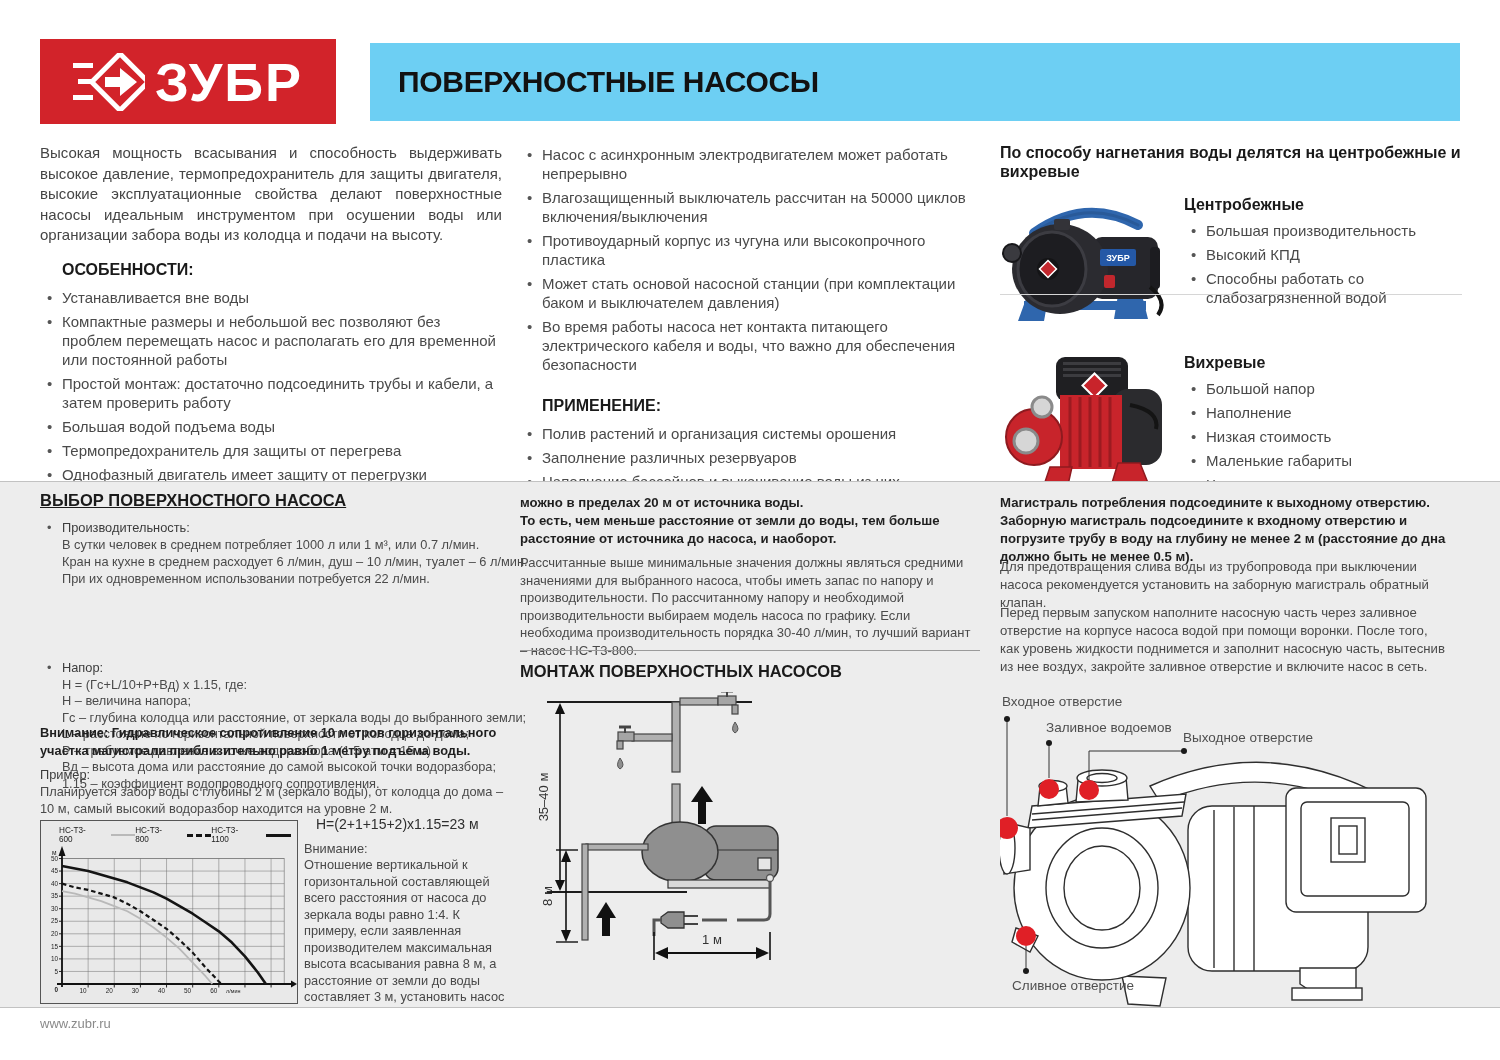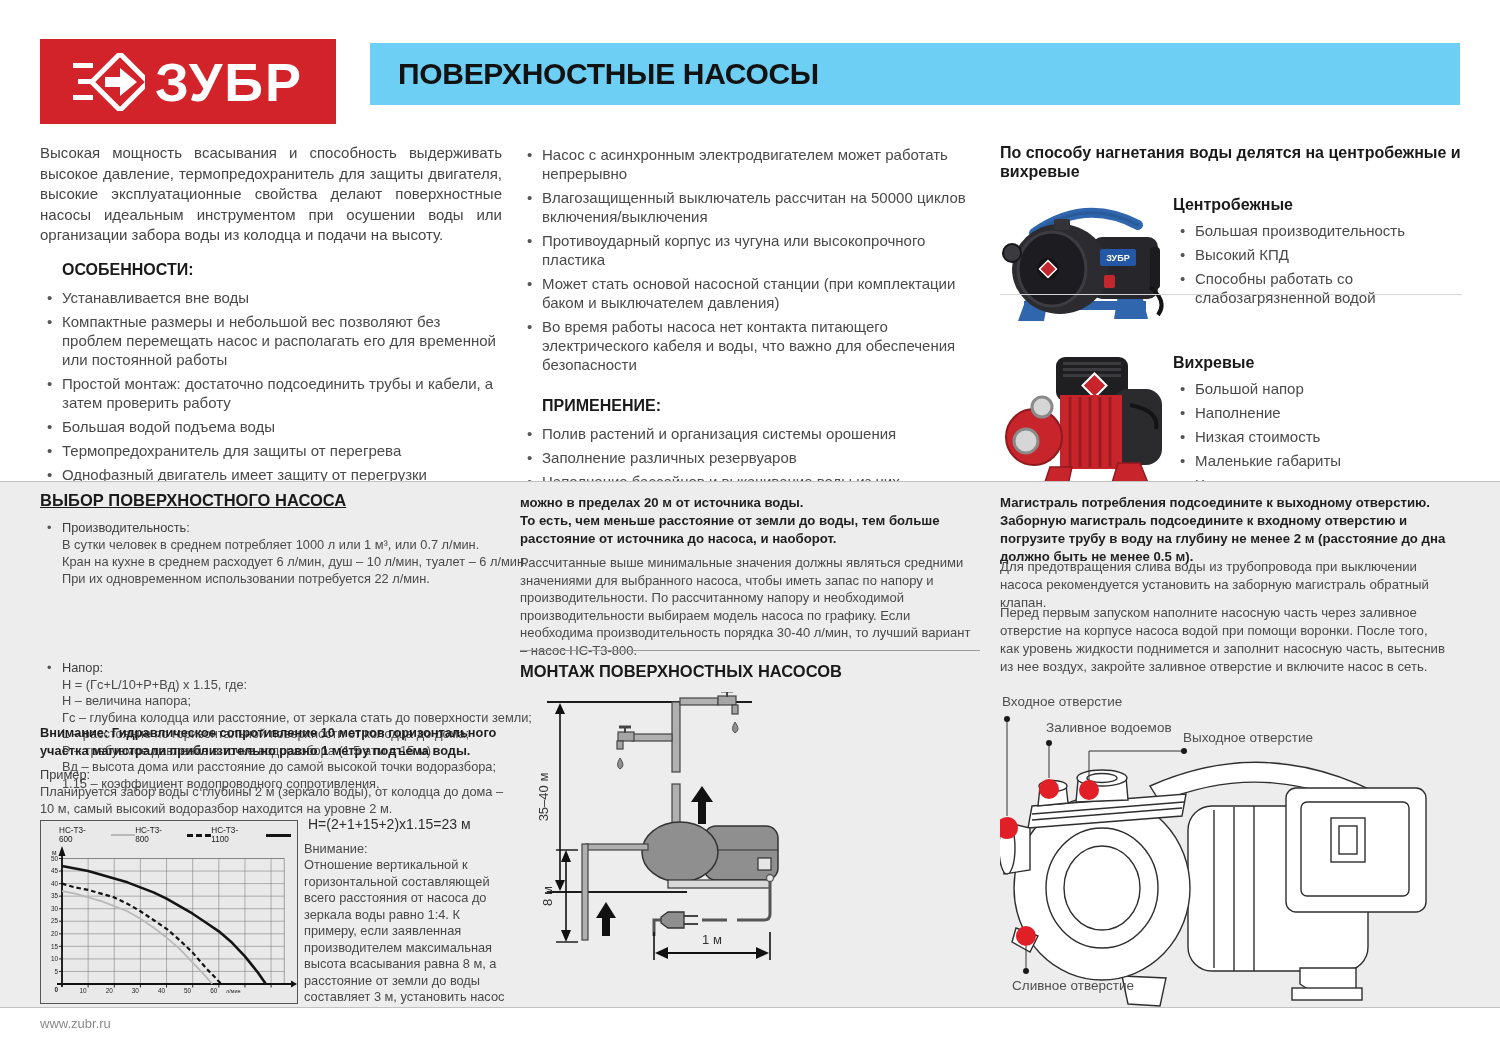--- a/index.html
+++ b/index.html
@@ -3,38 +3,38 @@
 <meta charset="utf-8">
 <style>
   html,body{margin:0;padding:0;background:#fff;}
   .page{position:relative;width:1500px;height:1060px;background:#ffffff;
         font-family:"Liberation Sans",sans-serif;color:#4a4a4a;overflow:hidden;}
 
   
   .logo-box{position:absolute;left:40px;top:39px;width:296px;height:85px;background:#d2232a;
             display:flex;align-items:center;justify-content:center;gap:10px;}
   .logo-text{color:#fff;font-weight:bold;font-size:54px;letter-spacing:2px;line-height:1;}
-  .banner{position:absolute;left:370px;top:43px;width:1090px;height:62px;background:#6dcff3;
+  .banner{position:absolute;left:370px;top:43px;width:1090px;height:78px;background:#6dcff3;
           display:flex;align-items:center;}
   .banner-title{font-size:30px;font-weight:bold;color:#121212;padding-left:28px;letter-spacing:-0.3px;}
 
   
   .col{position:absolute;}
   .top-col{top:143px;width:462px;font-size:15px;line-height:19px;}
   .intro{text-align:justify;line-height:20.5px;color:#454545;margin:0;}
   .h-caps{font-size:16px;font-weight:bold;color:#1a1a1a;margin:14px 0 9px 22px;}
   ul.blist{list-style:none;margin:0;padding:0;}
   ul.blist li{position:relative;padding-left:22px;margin-bottom:5px;color:#4a4a4a;}
   ul.blist li::before{content:"•";position:absolute;left:7px;color:#555;}
 
   
   .types-heading{font-size:16px;font-weight:bold;color:#1a1a1a;margin:0 0 10px 0;}
   .type-row{display:flex;align-items:flex-start;}
   .type-photo{flex:0 0 168px;}
-  .type-text{margin-left:5px;font-size:15px;line-height:19px;}
+  .type-text{margin-left:16px;font-size:15px;line-height:19px;}
   .type-title{font-weight:bold;color:#1a1a1a;font-size:16px;margin:4px 0 7px 0;}
   .col3-divider{position:absolute;left:1000px;top:294px;width:462px;border-top:1px solid #d6d6d6;}
 
   
   .band{position:absolute;left:0;top:481px;width:1500px;height:527px;background:#ededed;
         border-top:1px solid #c2c2c2;border-bottom:1px solid #c2c2c2;box-sizing:border-box;}
 
   .low{position:absolute;font-size:12.8px;line-height:17px;color:#4a4a4a;}
   .low-h{font-size:16.5px;font-weight:bold;color:#1a1a1a;margin:0;text-decoration:underline;}
   .lbullet{position:relative;padding-left:22px;}
@@ -47,21 +47,21 @@
              border:1px solid #555;box-sizing:border-box;padding:3px 2px 0 4px;}
   .chart-legend{display:flex;align-items:center;justify-content:space-between;
                 font-size:8.2px;color:#222;padding:2px 4px 0 14px;}
   .leg{display:flex;align-items:center;gap:16px;}
   .leg-line{display:inline-block;width:28px;height:0;}
   .ls-0{border-top:2px solid #b9b9b9;}
   .ls-1{border-top:3px dashed #141414;}
   .ls-2{border-top:3px solid #141414;}
 
   .note-block{position:absolute;left:304px;top:816px;width:210px;font-size:12.8px;line-height:16.5px;color:#484848;}
-  .note-formula{font-size:14px;color:#2e2e2e;margin:0 0 8px 4px;}
+  .note-formula{font-size:14px;color:#2e2e2e;margin:0 0 8px 12px;}
 
   
   .mid-divider{position:absolute;left:520px;top:650px;width:460px;border-top:1px solid #9a9a9a;}
   .montage-title{position:absolute;left:520px;top:662px;font-size:16.5px;font-weight:bold;color:#1a1a1a;}
 
   
   .schematic{position:absolute;left:1000px;top:688px;width:470px;height:330px;}
   .schematic .lbl{position:absolute;font-size:13.5px;color:#4f4f4f;white-space:nowrap;}
 
   .footer{position:absolute;left:40px;top:1016px;font-size:13px;color:#8a8a8a;}
@@ -204,21 +204,21 @@
         <div>Кран на кухне в среднем расходует 6 л/мин, душ – 10 л/мин, туалет – 6 л/мин.</div>
         <div>При их одновременном использовании потребуется 22 л/мин.</div>
       </div>
   </div>
 
   <div class="low lbullet" style="left:40px;top:592px;width:472px;line-height:16.5px;">
     <span class="bt">Напор:</span>
     <div>
         <div>Н = (Гс+L/10+Р+Вд) х 1.15, где:</div>
         <div>Н – величина напора;</div>
-        <div>Гс – глубина колодца или расстояние, от зеркала стать до поверхности земли;</div>
+        <div>Гс – глубина колодца или расстояние, от зеркала воды до выбранного земли;</div>
         <div>L – расстояние по горизонтальной поверхности от колодца до дома;</div>
         <div>Р – требуемое давление в точке водоразбора (1.5 атм = 15 м)</div>
         <div>Вд – высота дома или расстояние до самой высокой точки водоразбора;</div>
         <div>1.15 – коэффициент водопроводного сопротивления.</div>
       </div>
   </div>
 
   <div class="low bold-note" style="left:40px;top:724px;width:470px;line-height:18px;">Внимание: Гидравлическое сопротивление 10 метров горизонтального участка магистрали приблизительно равно 1 метру подъема воды.</div>
 
   <div class="low" style="left:40px;top:766px;width:470px;">

